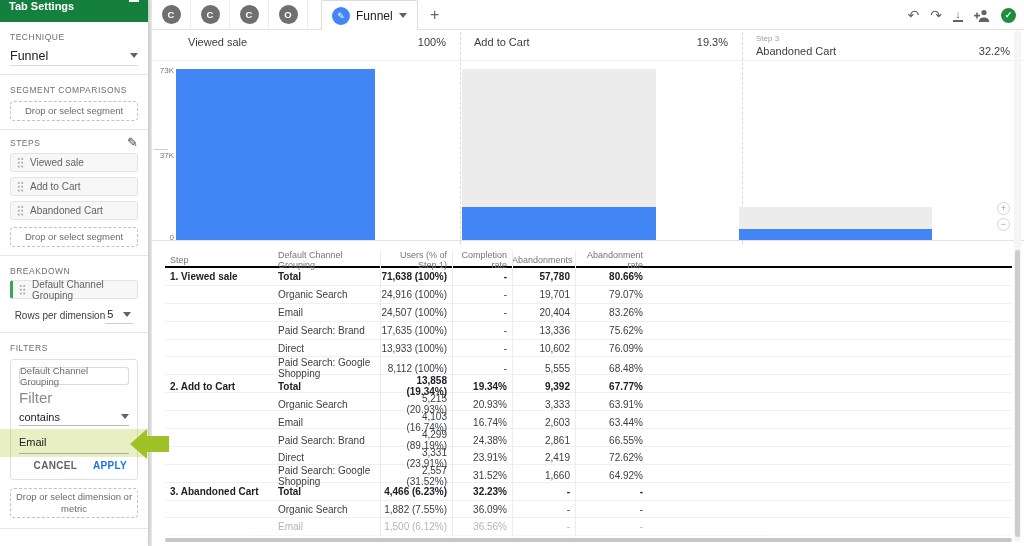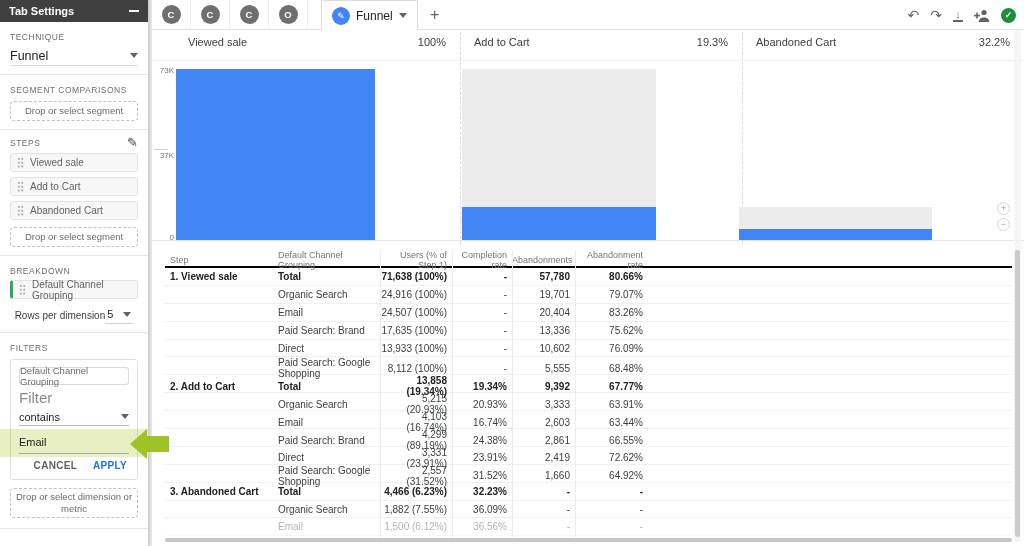--- a/index.html
+++ b/index.html
@@ -12,21 +12,21 @@
     color: #3c4043;
   }
 
   
   .sidebar {
     position: absolute; left:0; top:0; width:148px; height:546px;
     background:#fff; z-index:5;
     box-shadow: 1px 0 3px rgba(0,0,0,.18);
   }
   .sb-header {
-    height:22px; background:#404040; display:flex; align-items:center;
+    height:22px; background:#15803d; display:flex; align-items:flex-start;
     justify-content:space-between; padding:0 9px;
   }
   .sb-title { color:#fff; font-size:11px; font-weight:bold; }
   .min-ic { width:10px; height:2px; background:#fff; }
   .sb-body { padding:0 10px; }
   .sb-label { font-size:8.5px; color:#6f6f6f; letter-spacing:.5px; margin-top:10px; }
   .sb-div { height:1px; background:#e8e8e8; margin:8px -10px 0; }
   .select-row {
     margin-top:4px; height:20px; display:flex; align-items:center;
     justify-content:space-between; border-bottom:1px solid #dcdcdc;
@@ -280,20 +280,21 @@
         <span class="step-pct">100%</span>
       </div>
     </div>
     <div class="step-hdr sh2">
       <div class="step-line">
         <span class="step-name">Add to Cart</span>
         <span class="step-pct">19.3%</span>
       </div>
     </div>
     <div class="step-hdr sh3">
+      <div class="step-no">Step 3</div>
       <div class="step-line">
         <span class="step-name">Abandoned Cart</span>
         <span class="step-pct">32.2%</span>
       </div>
     </div>
 
     <div class="plot">
       <span class="ytick yt0">73K</span>
       <span class="ytick yt1">37K</span>
       <span class="ytick yt2">0</span>

